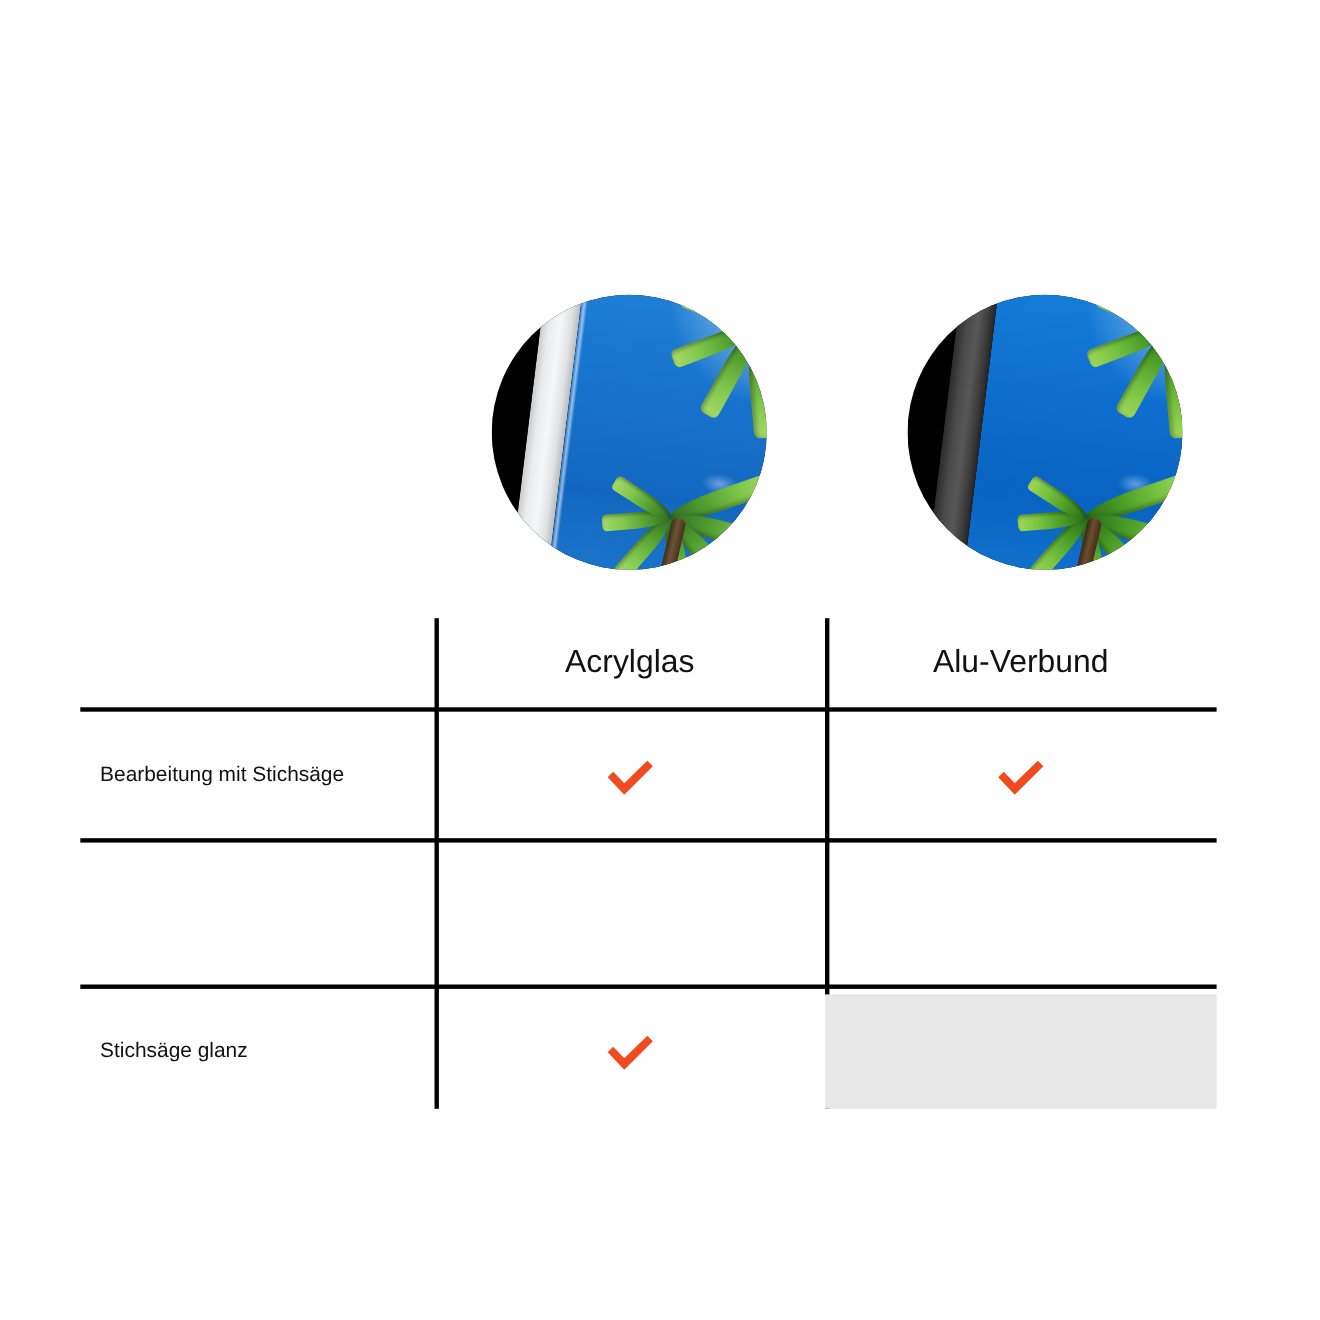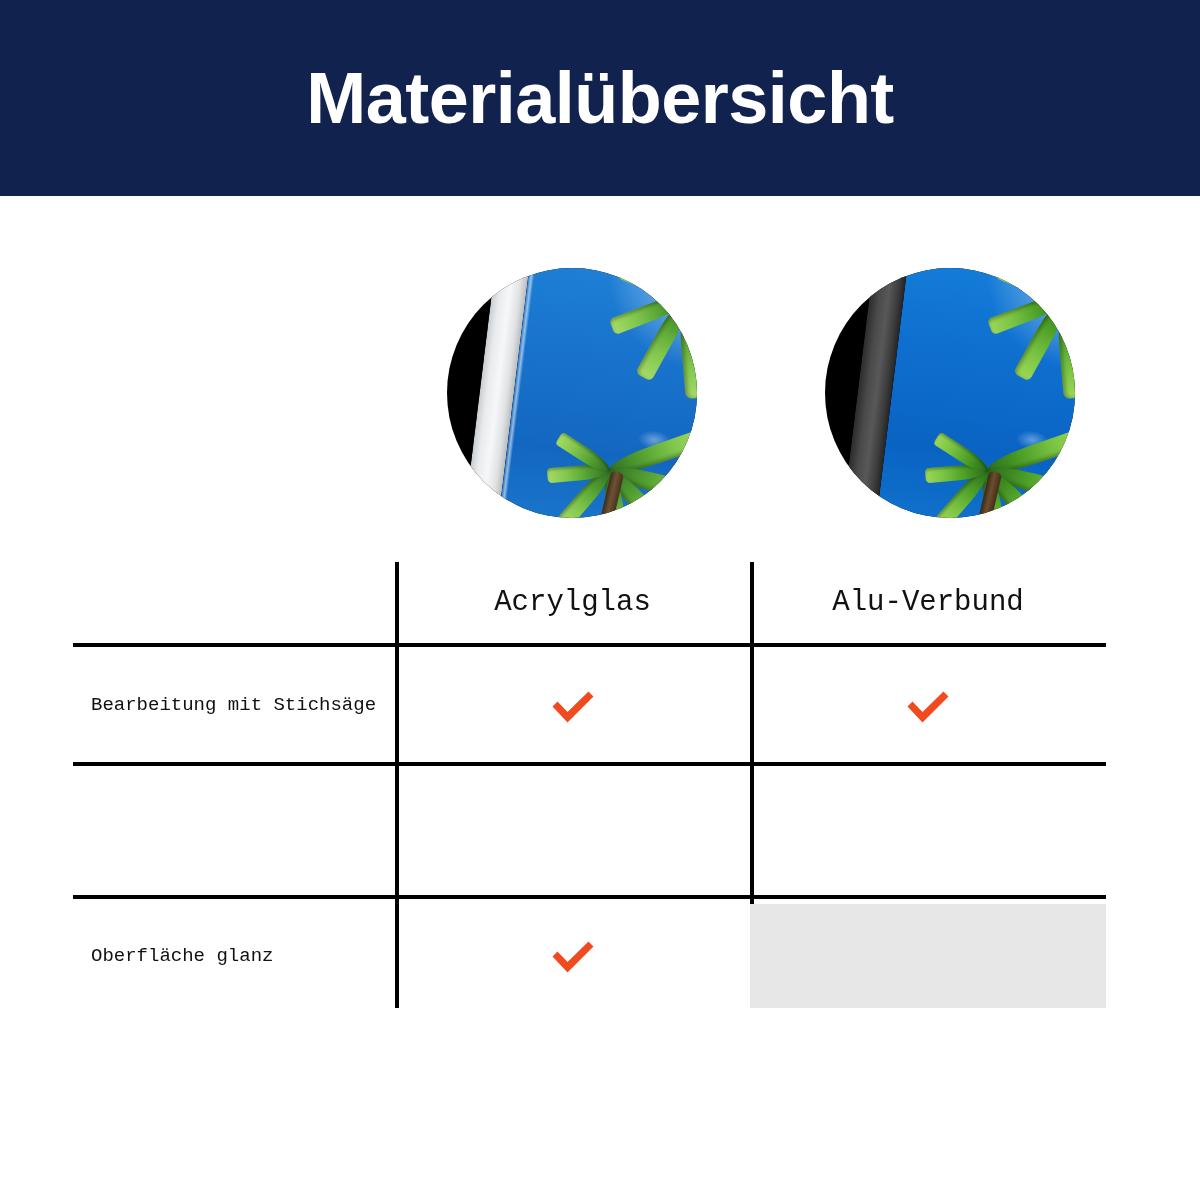--- a/index.html
+++ b/index.html
@@ -154,21 +154,20 @@
     background: linear-gradient(90deg, #3a2a18 0%, #6b4f30 45%, #44301c 100%);
   }
 
   
   .table {
     position: absolute;
     left: 73px;
     top: 562px;
     width: 1033px;
     height: 446px;
-    font-family: Liberation Mono, monospace;
   }
   .t-row {
     position: absolute;
     left: 0;
     width: 1033px;
     display: flex;
   }
   .t-cell-label {
     width: 322px;
     box-sizing: border-box;
@@ -224,23 +223,20 @@
     width: 50px;
     height: 40px;
     display: block;
   }
 </style>
 </head>
 <body>
 
 <div id="page">
 
-  <div class="header-banner">
-    <div class="header-title">Materialübersicht</div>
-  </div>
 
   <div class="thumbs">
 
     <div class="thumb thumb-acryl">
       <div class="scene">
         <div class="board">
           <div class="board-edge edge-gloss"></div>
           <div class="gloss-line"></div>
           <div class="board-face">
             <div class="photo gloss">
@@ -340,21 +336,21 @@
       </div>
       <div class="t-cell col-b">
         <svg class="check" viewBox="0 0 50 40">
           <path d="M4.5 20.5 L9.5 15.5 L19.5 26.0 L40.5 5.5 L45.5 10.5 L19.5 36.5 Z" fill="#F04A1E"></path>
         </svg>
       </div>
     </div>
 
 
     <div class="t-row row-3">
-      <div class="t-cell-label">Oberfläche glanz</div>
+      <div class="t-cell-label">Stichsäge glanz</div>
       <div class="t-cell">
         <svg class="check" viewBox="0 0 50 40">
           <path d="M4.5 20.5 L9.5 15.5 L19.5 26.0 L40.5 5.5 L45.5 10.5 L19.5 36.5 Z" fill="#F04A1E"></path>
         </svg>
       </div>
       <div class="t-cell col-b shaded"></div>
     </div>
 
   </div>
 

